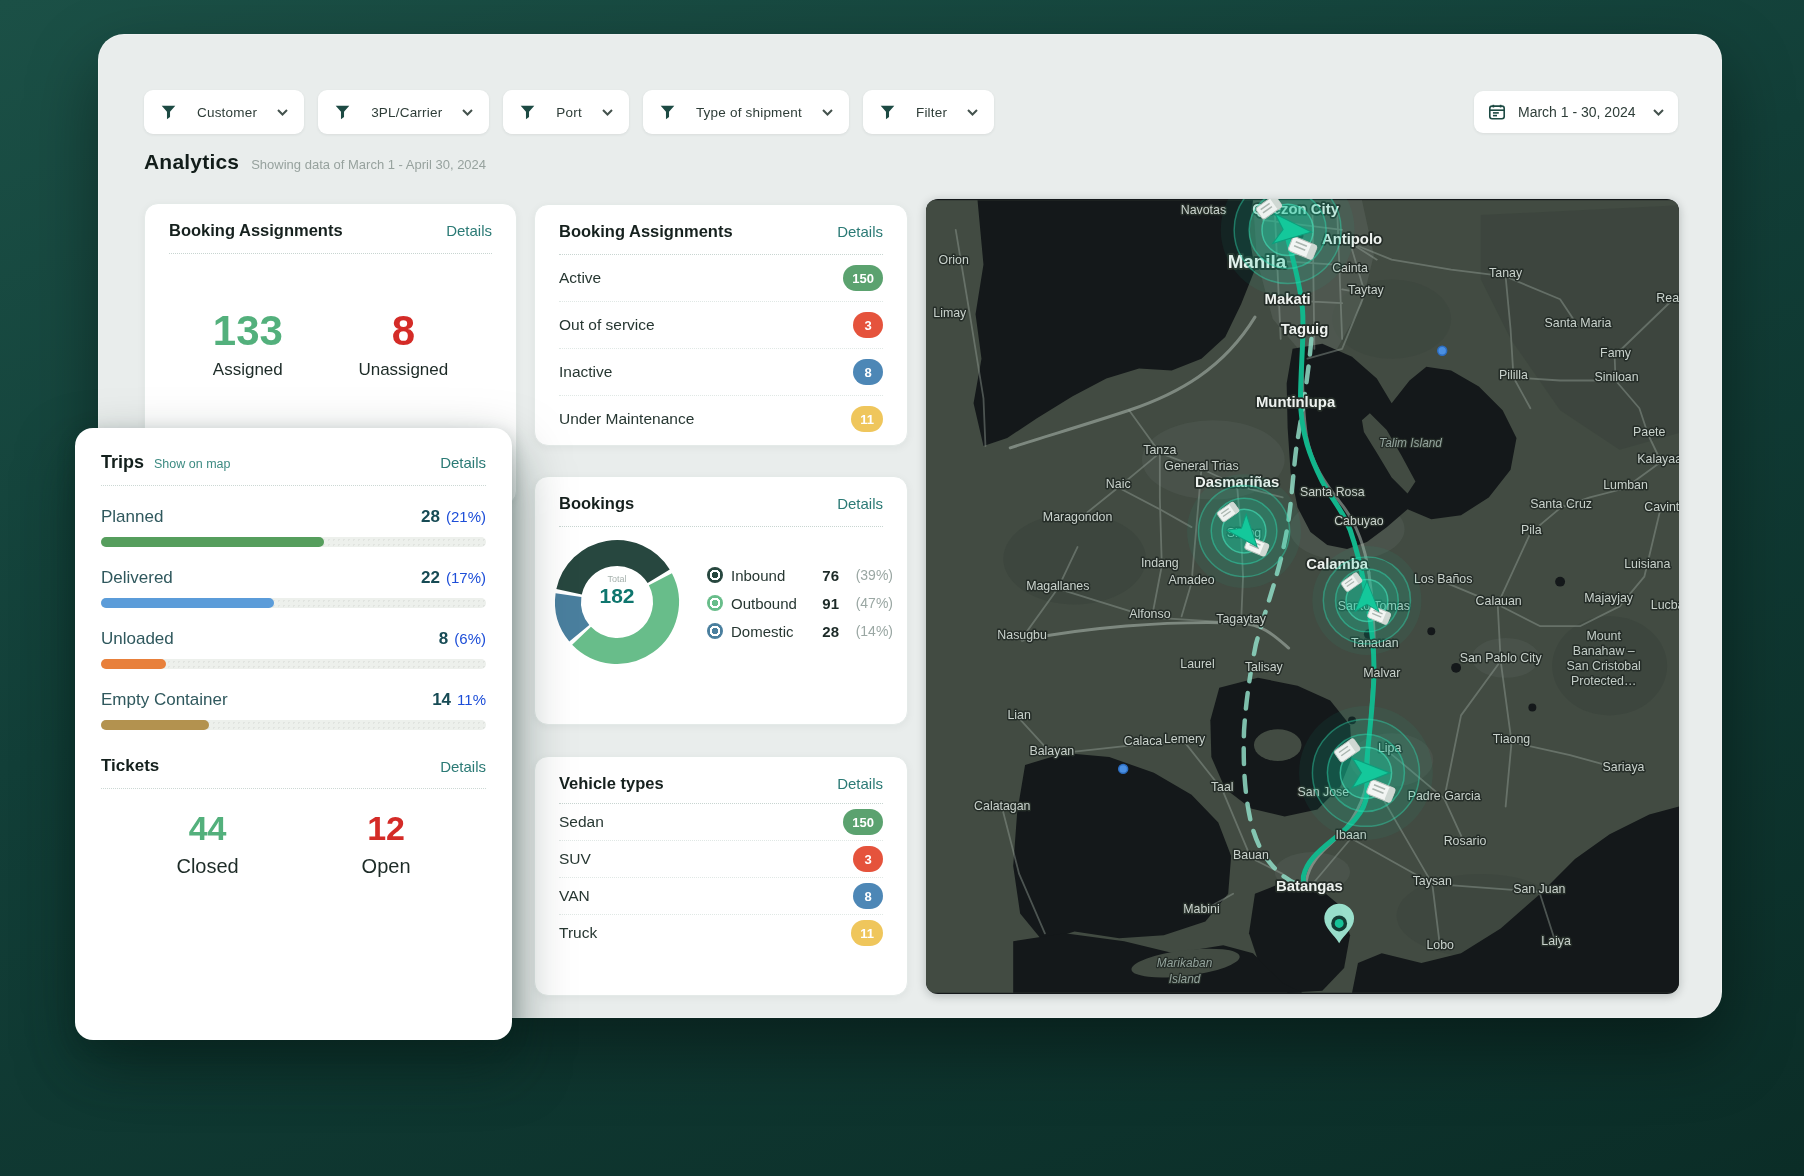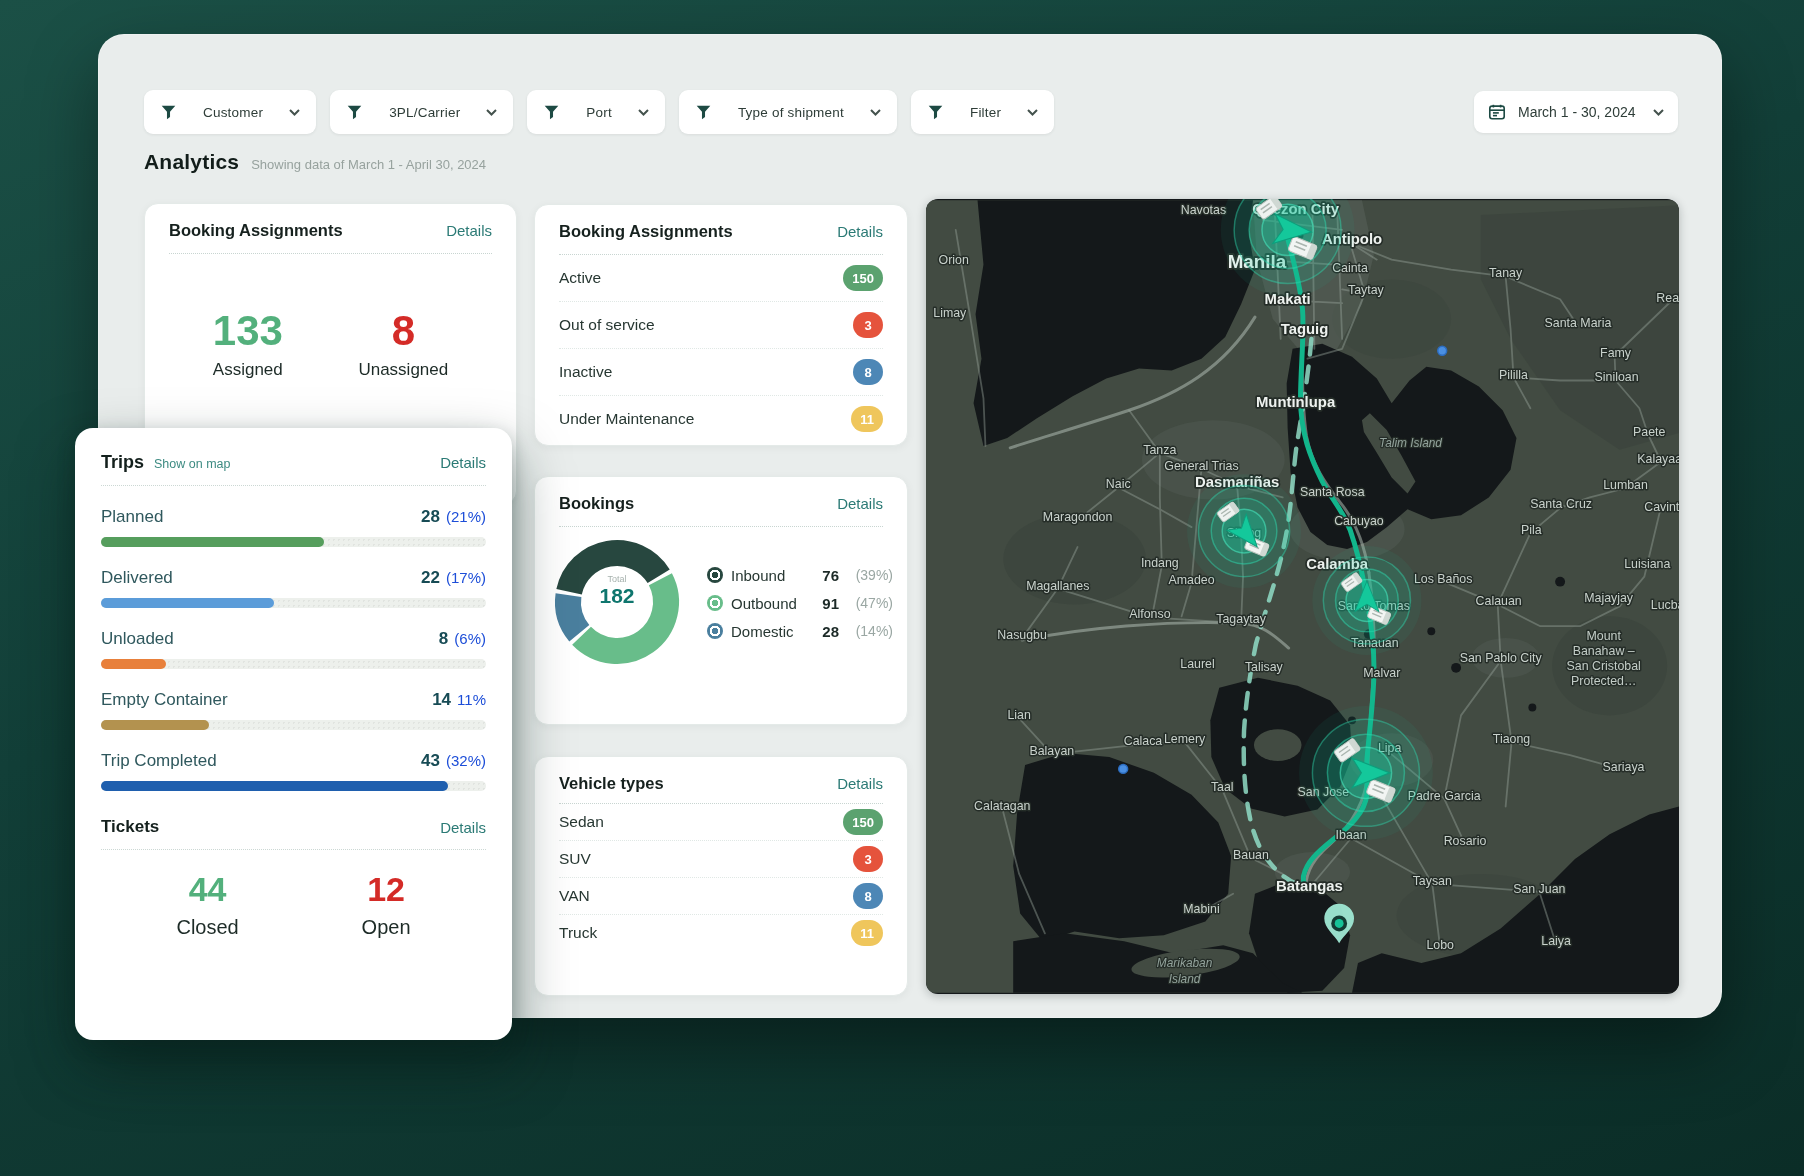--- a/index.html
+++ b/index.html
@@ -2,21 +2,21 @@
 <html><head>
 <meta charset="utf-8">
 <style>
   html,body{margin:0;padding:0;width:1804px;height:1176px;overflow:hidden;
     font-family:"Liberation Sans","DejaVu Sans",sans-serif;
     background:linear-gradient(160deg,#1b5046 0%,#123f38 42%,#0b2d27 100%);}
   .window{position:absolute;left:98px;top:34px;width:1622px;height:982px;background:#e9edec;
     border-radius:26px;box-shadow:0 30px 70px rgba(0,0,0,.4);border:1px solid rgba(255,255,255,.25);}
   
   .filterbar{position:absolute;left:45px;top:55px;display:flex;gap:14px;}
-  .fbtn{display:flex;align-items:center;gap:26px;height:44px;padding:12px 16px;background:#fff;
+  .fbtn{display:flex;align-items:center;gap:20px;height:44px;padding:12px 16px;background:#fff;
     border:none;border-radius:9px;box-shadow:0 1px 3px rgba(20,40,35,.08);cursor:pointer;}
   .fbtn .lbl{font-size:13.5px;color:#2e3d38;letter-spacing:.2px;}
   .funnel{width:17px;height:17px;fill:#1d4a43;}
   .chev{width:11px;height:7px;stroke:#44524d;stroke-width:2;fill:none;}
   .datebtn{position:absolute;left:1375px;top:56px;width:204px;height:42px;background:#fff;border:none;
     border-radius:9px;box-shadow:0 1px 3px rgba(20,40,35,.08);display:flex;align-items:center;gap:12px;
     padding:12px 14px;cursor:pointer;}
   .datebtn .lbl{font-size:14px;color:#2e3d38;flex:1;text-align:left;}
   .cal{width:18px;height:18px;fill:none;stroke:#1d4a43;stroke-width:1.8;}
   
@@ -565,29 +565,20 @@
   </div>
   <div class="trow">
     <div class="trl">
         <span class="tlabel">Empty Container</span>
       <span class="tvals"><b>14</b><i>11%</i></span>
       </div>
     <div class="track">
         <div class="fillbar" style="width: 28%; background: rgb(179, 146, 79);"></div>
       </div>
   </div>
-  <div class="trow">
-    <div class="trl">
-        <span class="tlabel">Trip Completed</span>
-      <span class="tvals"><b>43</b><i>(32%)</i></span>
-      </div>
-    <div class="track">
-        <div class="fillbar" style="width: 90%; background: rgb(31, 95, 174);"></div>
-      </div>
-  </div>
 
   <div class="tixhead">
     <span class="t">Tickets</span>
     <a class="details">Details</a>
   </div>
   <div class="odiv"></div>
   <div class="tixnums">
     <div>
       <div class="tnum" style="color:#53b07c">44</div>
       <div class="tlab">Closed</div>

